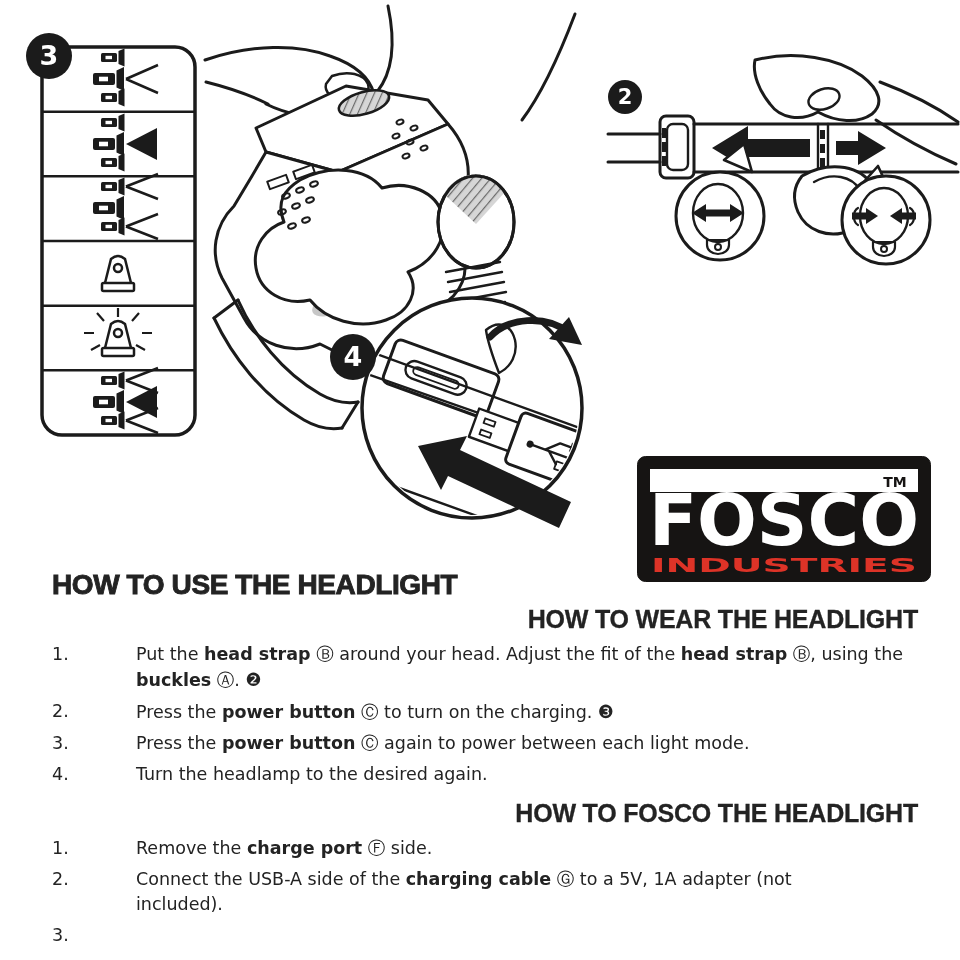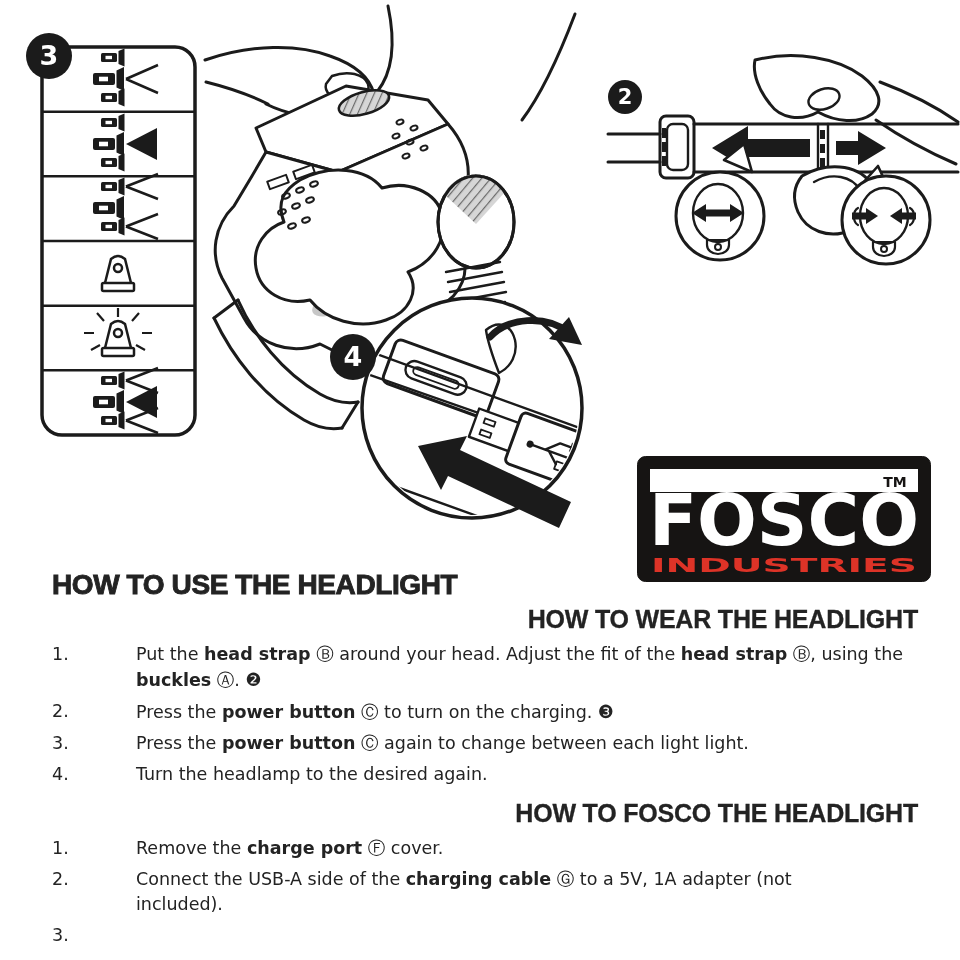--- a/index.html
+++ b/index.html
@@ -286,35 +286,35 @@
           <li>
             <span class="num">1.</span>
             <span class="step-text"><span>Put the </span><span class="b">head strap</span><span> Ⓑ around your head. Adjust the fit of the </span><span class="b">head strap</span><span> Ⓑ, using the </span><br><span class="b">buckles</span><span> Ⓐ. </span><span class="nb">❷</span></span>
           </li>
           <li>
             <span class="num">2.</span>
             <span class="step-text"><span>Press the </span><span class="b">power button</span><span> Ⓒ to turn on the charging. </span><span class="nb">❸</span></span>
           </li>
           <li>
             <span class="num">3.</span>
-            <span class="step-text"><span>Press the </span><span class="b">power button</span><span> Ⓒ again to change between each light light.</span></span>
+            <span class="step-text"><span>Press the </span><span class="b">power button</span><span> Ⓒ again to power between each light mode.</span></span>
           </li>
           <li>
             <span class="num">4.</span>
             <span class="step-text"><span>Turn the headlamp to the desired again.</span></span>
           </li>
         </ol>
     </section>
 
     <section>
       <h2 class="second">HOW TO FOSCO THE HEADLIGHT</h2>
       <ol class="steps">
           <li>
             <span class="num">1.</span>
-            <span class="step-text"><span>Remove the </span><span class="b">charge port</span><span> Ⓕ cover.</span></span>
+            <span class="step-text"><span>Remove the </span><span class="b">charge port</span><span> Ⓕ side.</span></span>
           </li>
           <li>
             <span class="num">2.</span>
             <span class="step-text"><span>Connect the USB-A side of the </span><span class="b">charging cable</span><span> Ⓖ to a 5V, 1A adapter (not </span><br><span>included).</span></span>
           </li>
           <li>
             <span class="num">3.</span>
           </li>
         </ol>
     </section>

